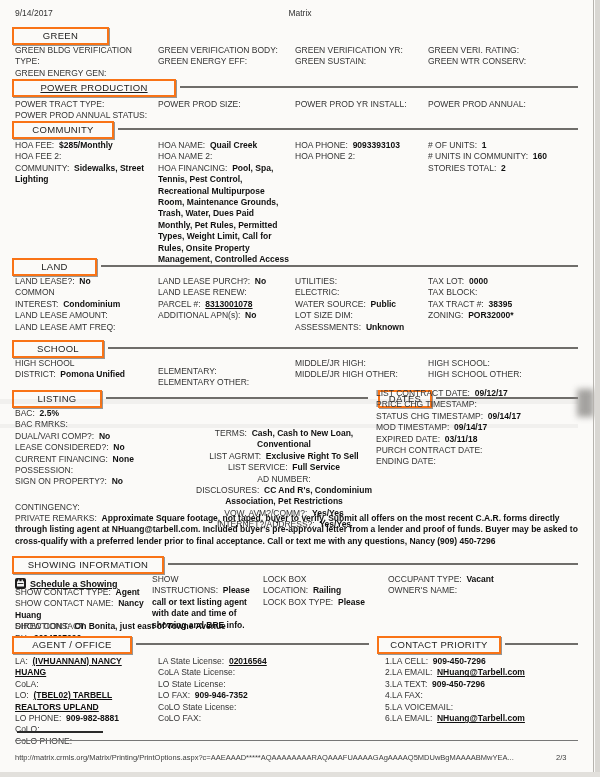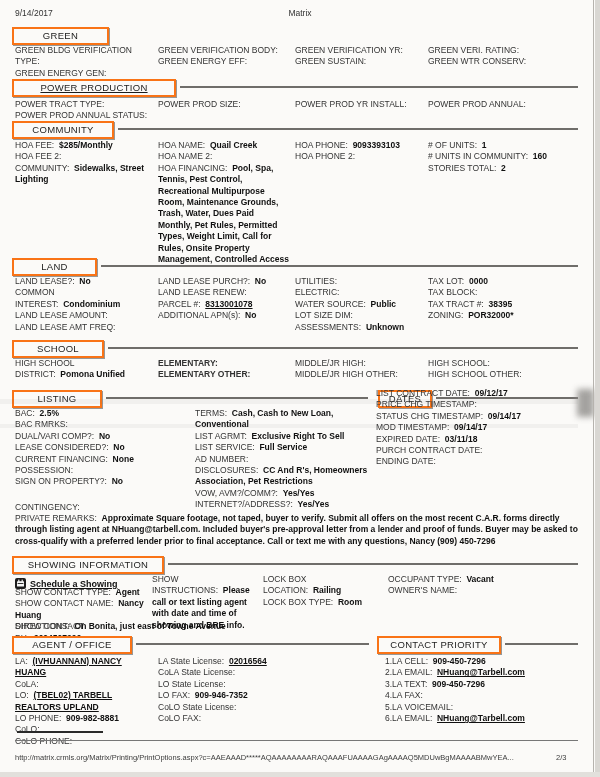--- a/index.html
+++ b/index.html
@@ -117,21 +117,21 @@
       <div class="field"><span class="lbl">TAX BLOCK:</span></div>
       <div class="field"><span class="lbl">TAX TRACT #:</span>&nbsp;&nbsp;<span class="val">38395</span></div>
       <div class="field"><span class="lbl">ZONING:</span>&nbsp;&nbsp;<span class="val">POR32000*</span></div>
     </div>
 
   <div class="sec-box" style="left:12px;top:340px;width:88px;">SCHOOL</div>
   <div class="rule" style="left:108px;top:347px;width:470px;"></div>
   <div class="col c1" style="top:358px;">
       <div class="field"><span class="lbl">HIGH SCHOOL DISTRICT:</span>&nbsp;&nbsp;<span class="val">Pomona Unified</span></div>
     </div>
-  <div class="col c2" style="top:358px;font-weight:bold;">
+  <div class="col c2" style="top:366px;">
       <div class="field"><span class="lbl">ELEMENTARY:</span></div>
       <div class="field"><span class="lbl">ELEMENTARY OTHER:</span></div>
     </div>
   <div class="col c3" style="top:358px;">
       <div class="field"><span class="lbl">MIDDLE/JR HIGH:</span></div>
       <div class="field"><span class="lbl">MIDDLE/JR HIGH OTHER:</span></div>
     </div>
   <div class="col c4" style="top:358px;">
       <div class="field"><span class="lbl">HIGH SCHOOL:</span></div>
       <div class="field"><span class="lbl">HIGH SCHOOL OTHER:</span></div>
@@ -143,26 +143,26 @@
   <div class="rule" style="left:436px;top:397px;width:142px;"></div>
   <div class="col" style="left:15px;top:408px;width:175px;">
       <div class="field"><span class="lbl">BAC:</span>&nbsp;&nbsp;<span class="val">2.5%</span></div>
       <div class="field"><span class="lbl">BAC RMRKS:</span></div>
       <div class="field"><span class="lbl">DUAL/VARI COMP?:</span>&nbsp;&nbsp;<span class="val">No</span></div>
       <div class="field"><span class="lbl">LEASE CONSIDERED?:</span>&nbsp;&nbsp;<span class="val">No</span></div>
       <div class="field"><span class="lbl">CURRENT FINANCING:</span>&nbsp;&nbsp;<span class="val">None</span></div>
       <div class="field"><span class="lbl">POSSESSION:</span></div>
       <div class="field"><span class="lbl">SIGN ON PROPERTY?:</span>&nbsp;&nbsp;<span class="val">No</span></div>
     </div>
-  <div class="col" style="left:195px;top:408px;width:178px;">
+  <div class="col" style="left:195px;top:428px;width:178px;text-align:center;">
       <div class="field"><span class="lbl">TERMS:</span>&nbsp;&nbsp;<span class="val">Cash, Cash to New Loan, Conventional</span></div>
       <div class="field"><span class="lbl">LIST AGRMT:</span>&nbsp;&nbsp;<span class="val">Exclusive Right To Sell</span></div>
       <div class="field"><span class="lbl">LIST SERVICE:</span>&nbsp;&nbsp;<span class="val">Full Service</span></div>
       <div class="field"><span class="lbl">AD NUMBER:</span></div>
-      <div class="field"><span class="lbl">DISCLOSURES:</span>&nbsp;&nbsp;<span class="val">CC And R's, Homeowners Association, Pet Restrictions</span></div>
+      <div class="field"><span class="lbl">DISCLOSURES:</span>&nbsp;&nbsp;<span class="val">CC And R's, Condominium Association, Pet Restrictions</span></div>
       <div class="field"><span class="lbl">VOW, AVM?/COMM?:</span>&nbsp;&nbsp;<span class="val">Yes/Yes</span></div>
       <div class="field"><span class="lbl">INTERNET?/ADDRESS?:</span>&nbsp;&nbsp;<span class="val">Yes/Yes</span></div>
     </div>
   <div class="col" style="left:376px;top:388px;width:200px;">
       <div class="field"><span class="lbl">LIST CONTRACT DATE:</span>&nbsp;&nbsp;<span class="val">09/12/17</span></div>
       <div class="field"><span class="lbl">PRICE CHG TIMESTAMP:</span></div>
       <div class="field"><span class="lbl">STATUS CHG TIMESTAMP:</span>&nbsp;&nbsp;<span class="val">09/14/17</span></div>
       <div class="field"><span class="lbl">MOD TIMESTAMP:</span>&nbsp;&nbsp;<span class="val">09/14/17</span></div>
       <div class="field"><span class="lbl">EXPIRED DATE:</span>&nbsp;&nbsp;<span class="val">03/11/18</span></div>
       <div class="field"><span class="lbl">PURCH CONTRACT DATE:</span></div>
@@ -192,21 +192,21 @@
   <div class="col" style="left:15px;top:587px;width:137px;">
       <div class="field"><span class="lbl">SHOW CONTACT TYPE:</span>&nbsp;&nbsp;<span class="val">Agent</span></div>
       <div class="field"><span class="lbl">SHOW CONTACT NAME:</span>&nbsp;&nbsp;<span class="val">Nancy Huang</span></div>
       <div class="field"><span class="lbl">SHOW CONTACT PH:</span>&nbsp;&nbsp;<span class="val">9094507296</span></div>
     </div>
   <div class="col" style="left:152px;top:574px;width:108px;">
       <div class="field"><span class="lbl">SHOW INSTRUCTIONS:</span>&nbsp;&nbsp;<span class="val">Please call or text listing agent with date and time of showing and BRE info.</span></div>
     </div>
   <div class="col" style="left:263px;top:574px;width:122px;">
       <div class="field"><span class="lbl">LOCK BOX LOCATION:</span>&nbsp;&nbsp;<span class="val">Railing</span></div>
-      <div class="field"><span class="lbl">LOCK BOX TYPE:</span>&nbsp;&nbsp;<span class="val">Room</span></div>
+      <div class="field"><span class="lbl">LOCK BOX TYPE:</span>&nbsp;&nbsp;<span class="val">Please</span></div>
     </div>
   <div class="col" style="left:388px;top:574px;width:190px;">
       <div class="field"><span class="lbl">OCCUPANT TYPE:</span>&nbsp;&nbsp;<span class="val">Vacant</span></div>
       <div class="field"><span class="lbl">OWNER'S NAME:</span></div>
     </div>
   <div class="field abs" style="left:15px;top:621px;width:400px;">
     <span class="lbl">DIRECTIONS:</span>&nbsp;
     <span class="val">On Bonita, just east of Towne Avenue</span>
   </div>
 

